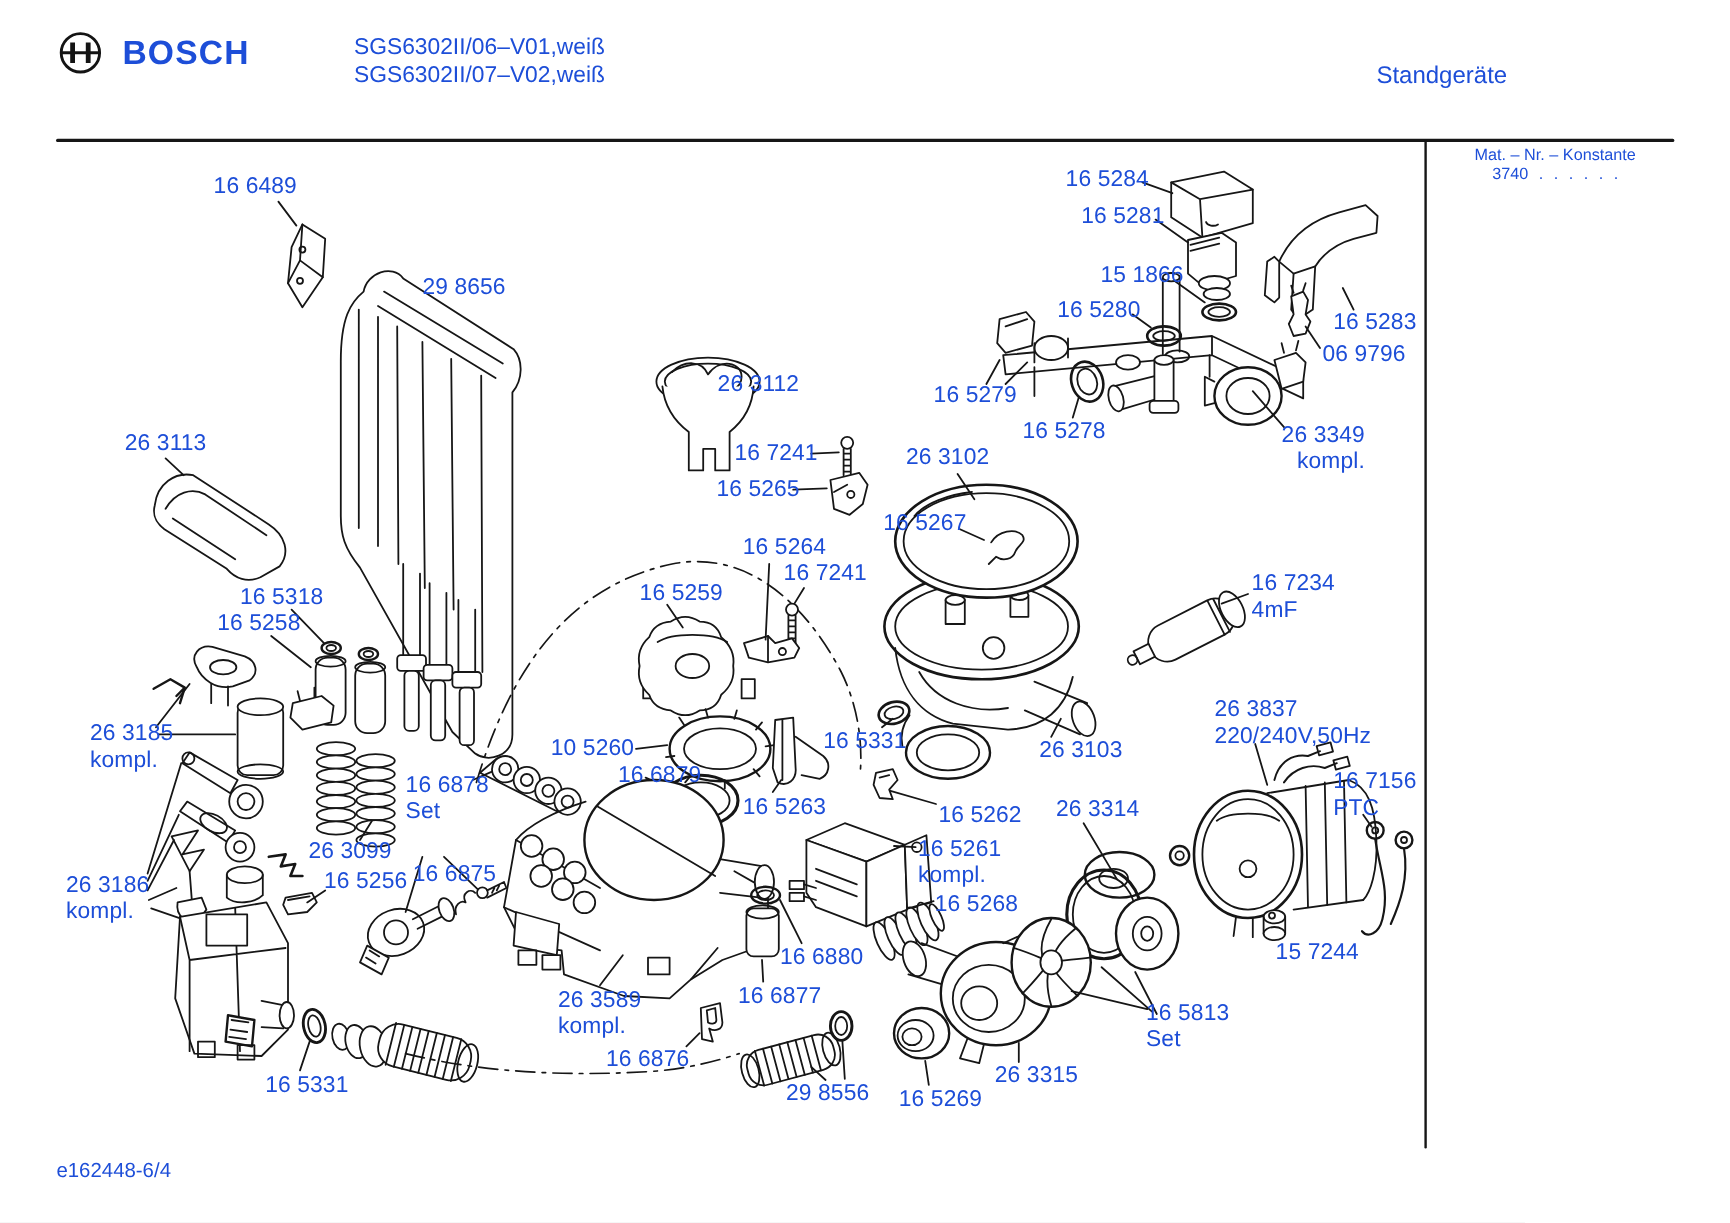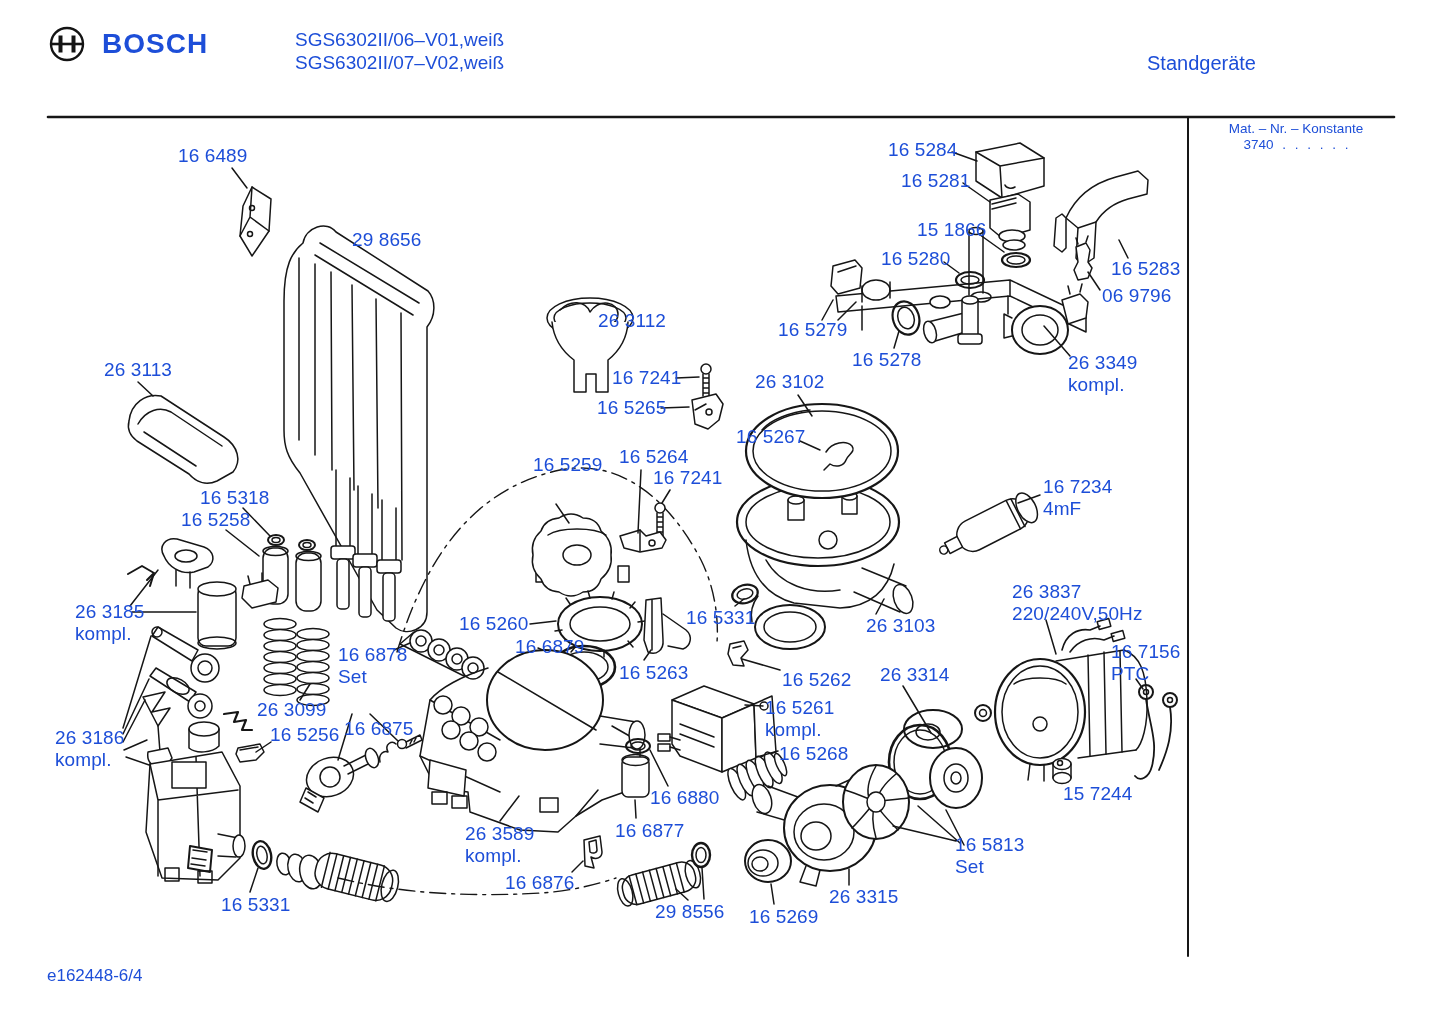--- a/index.html
+++ b/index.html
@@ -471,34 +471,34 @@
       <div class="part-label" style="left: 612px; top: 367px;">16 7241</div>
       <div class="part-label" style="left: 597px; top: 397px;">16 5265</div>
       <div class="part-label" style="left: 888px; top: 139px;">16 5284</div>
       <div class="part-label" style="left: 901px; top: 170px;">16 5281</div>
       <div class="part-label" style="left: 917px; top: 219px;">15 1866</div>
       <div class="part-label" style="left: 881px; top: 248px;">16 5280</div>
       <div class="part-label" style="left: 1111px; top: 258px;">16 5283</div>
       <div class="part-label" style="left: 1102px; top: 285px;">06 9796</div>
       <div class="part-label" style="left: 778px; top: 319px;">16 5279</div>
       <div class="part-label" style="left: 852px; top: 349px;">16 5278</div>
-      <div class="part-label" style="left: 1068px; top: 352px;">26 3349
+      <div class="part-label" style="left: 1068px; top: 352px; text-align: right;">26 3349
 kompl.</div>
       <div class="part-label" style="left: 755px; top: 371px;">26 3102</div>
       <div class="part-label" style="left: 736px; top: 426px;">16 5267</div>
       <div class="part-label" style="left: 619px; top: 446px;">16 5264</div>
       <div class="part-label" style="left: 653px; top: 467px;">16 7241</div>
-      <div class="part-label" style="left: 533px; top: 454px;">16 5259</div>
+      <div class="part-label" style="left: 533px; top: 484px;">16 5259</div>
       <div class="part-label" style="left: 1043px; top: 476px;">16 7234
 4mF</div>
       <div class="part-label" style="left: 200px; top: 487px;">16 5318</div>
       <div class="part-label" style="left: 181px; top: 509px;">16 5258</div>
       <div class="part-label" style="left: 75px; top: 601px;">26 3185
 kompl.</div>
-      <div class="part-label" style="left: 459px; top: 613px;">16 5260</div>
+      <div class="part-label" style="left: 459px; top: 613px;">10 5260</div>
       <div class="part-label" style="left: 467px; top: 636px; margin-left: 48px;">16 6879</div>
       <div class="part-label" style="left: 686px; top: 607px;">16 5331</div>
       <div class="part-label" style="left: 866px; top: 615px;">26 3103</div>
       <div class="part-label" style="left: 338px; top: 644px;">16 6878
 Set</div>
       <div class="part-label" style="left: 619px; top: 662px;">16 5263</div>
       <div class="part-label" style="left: 782px; top: 669px;">16 5262</div>
       <div class="part-label" style="left: 880px; top: 664px;">26 3314</div>
       <div class="part-label" style="left: 1012px; top: 581px;">26 3837
 220/240V,50Hz</div>

